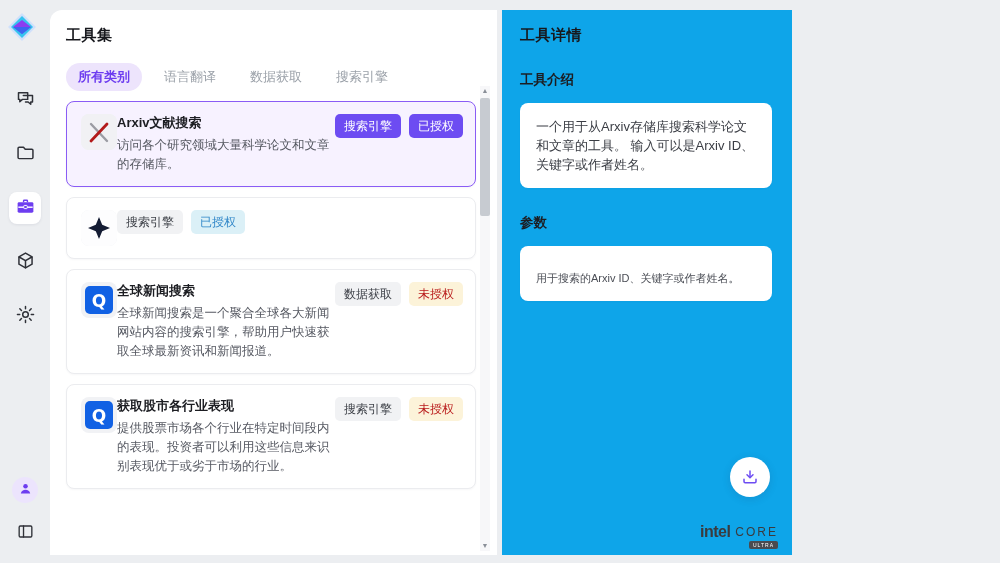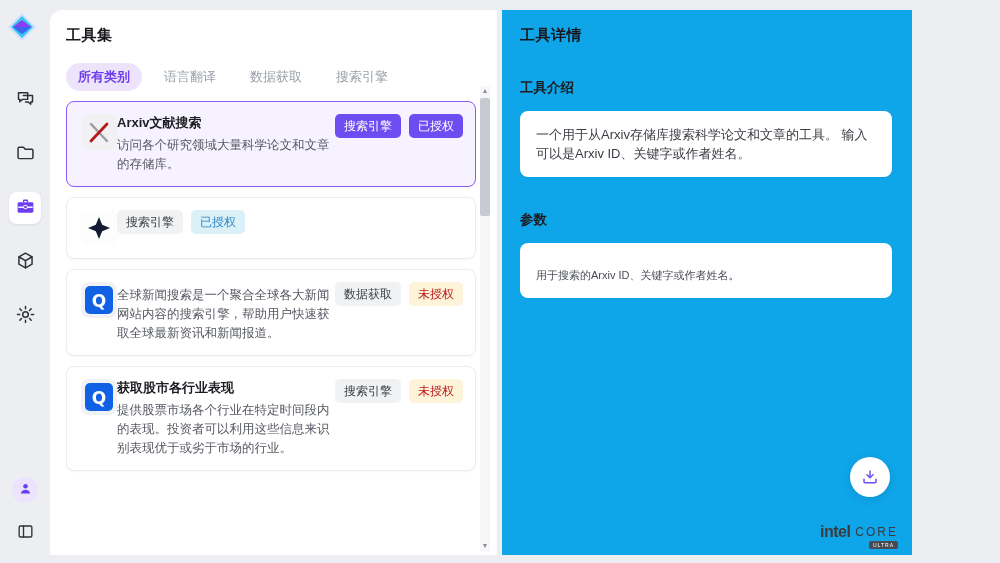--- a/index.html
+++ b/index.html
@@ -1,18 +1,18 @@
 <!DOCTYPE html>
 <html><head>
 <meta charset="utf-8">
 <style>
   * { margin:0; padding:0; box-sizing:border-box; }
   html,body { width:1000px; height:563px; overflow:hidden; }
   body { font-family:"Liberation Sans","DejaVu Sans",sans-serif; background:#eceef1; color:#1c1d22; }
-  .app { position:relative; width:912px; height:563px; display:flex; }
+  .app { position:relative; width:792px; height:563px; display:flex; }
 
   
   .sidebar { width:50px; height:100%; display:flex; flex-direction:column; align-items:center; padding:12px 0 14px; flex:0 0 50px; }
   .logo { width:30px; height:30px; margin-left:-6px; }
   .side-nav { margin-top:42px; display:flex; flex-direction:column; gap:22px; align-items:center; }
   .side-item { width:32px; height:32px; display:flex; align-items:center; justify-content:center; border-radius:8px; cursor:pointer; }
   .side-item.active { background:#ffffff; box-shadow:0 1px 3px rgba(30,30,60,.08); }
   .side-item svg { width:21px; height:21px; }
   .side-bottom { margin-top:auto; display:flex; flex-direction:column; gap:14px; align-items:center; }
   .avatar-circle { width:26px; height:26px; border-radius:50%; background:#ece4fd; display:flex; align-items:center; justify-content:center; }
@@ -44,21 +44,21 @@
 
   
   .vscroll { position:absolute; top:76px; bottom:4px; right:7px; width:10px; background:#f7f7f9; display:flex; flex-direction:column; align-items:center; }
   .vs-arrow { font-size:7px; color:#8a8f98; height:10px; line-height:10px; cursor:pointer; }
   .vs-arrow.down { margin-top:auto; }
   .vs-thumb { width:10px; height:118px; background:#c7cbd1; margin-top:2px; border-radius:2px; cursor:pointer; }
 
   
   .detail-panel { position:relative; flex:1; margin-left:5px; background:#0ea5e9; border-radius:0; padding:16px 20px 0 18px; }
   .detail-title { font-size:15px; font-weight:bold; color:#17181d; letter-spacing:.5px; }
-  .section-head { font-size:13.5px; font-weight:bold; color:#1c1d22; margin-top:34px; }
+  .section-head { font-size:13.5px; font-weight:bold; color:#1c1d22; margin-top:26px; }
   .white-box { background:#ffffff; border-radius:8px; margin-top:14px; padding:14px 16px; box-shadow:0 1px 2px rgba(40,40,70,.03); }
   .intro-text { font-size:13px; color:#3a3d44; line-height:19px; }
   .param-line { display:flex; align-items:baseline; gap:7px; }
   .param-name { font-size:13px; font-weight:bold; color:#1c1d22; }
   .param-type { font-size:12px; color:#8b8f98; }
   .param-required { font-size:12px; color:#e5484d; }
   .param-desc { font-size:11px; color:#4a4d55; margin-top:9px; line-height:18px; }
 
   
   .fab { position:absolute; right:22px; bottom:58px; width:40px; height:40px; border-radius:50%; background:#ffffff; box-shadow:0 2px 8px rgba(40,40,80,.14); display:flex; align-items:center; justify-content:center; cursor:pointer; border:none; }
@@ -173,20 +173,21 @@
             </div>
           </div>
           <div class="card">
             <div class="card-icon">
               <svg viewBox="0 0 36 36">
                 <rect x="4" y="4" width="28" height="28" rx="5" fill="#1161e4"></rect>
                 <text x="18" y="25" font-size="17" font-family="'DejaVu Sans',sans-serif" font-weight="bold" fill="#ffffff" text-anchor="middle">Q</text>
               </svg>
             </div>
             <div class="card-body">
+              <div class="card-title">全球新闻搜索</div>
               <div class="card-desc">全球新闻搜索是一个聚合全球各大新闻网站内容的搜索引擎，帮助用户快速获取全球最新资讯和新闻报道。</div>
             </div>
             <div class="card-badges">
               <span class="badge badge--gray">数据获取</span>
               <span class="badge badge--amber">未授权</span>
             </div>
           </div>
           <div class="card">
             <div class="card-icon">
               <svg viewBox="0 0 36 36">

